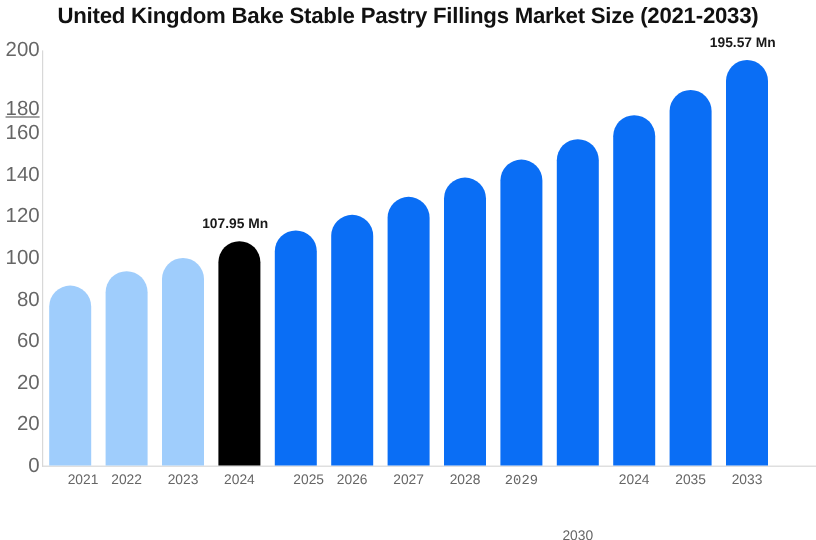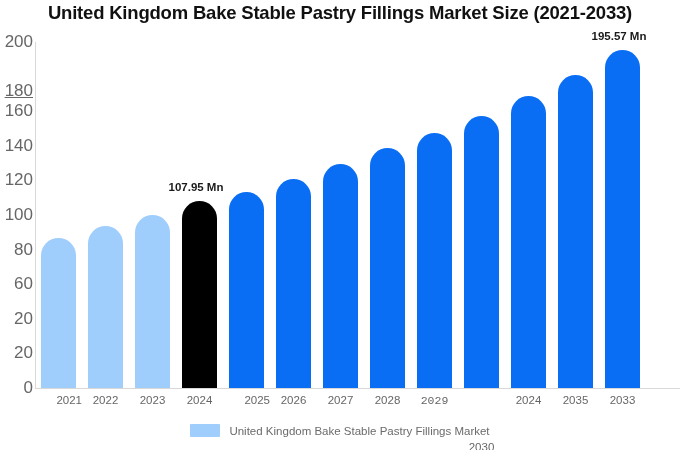--- a/index.html
+++ b/index.html
@@ -177,18 +177,14 @@
       <div class="xtick" style="left: 270px; width: 47px;">2026</div>
       <div class="xtick" style="left: 317px; width: 47px;">2027</div>
       <div class="xtick" style="left: 364px; width: 47px;">2028</div>
       <div class="xtick" style="left: 411px; width: 47px; font-family: Liberation Mono, monospace;">2029</div>
       <div class="xtick" style="left: 458px; width: 47px; margin-top: 47px;">2030</div>
       <div class="xtick" style="left: 505px; width: 47px;">2024</div>
       <div class="xtick" style="left: 552px; width: 47px;">2035</div>
       <div class="xtick" style="left: 599px; width: 47px;">2033</div>
     </div>
 
-  <div class="legend">
-    <span class="legend-swatch" style="background: rgb(159, 205, 252);"></span>
-    <span class="legend-label">United Kingdom Bake Stable Pastry Fillings Market</span>
-  </div>
 
 </div>
 
 </body></html>

